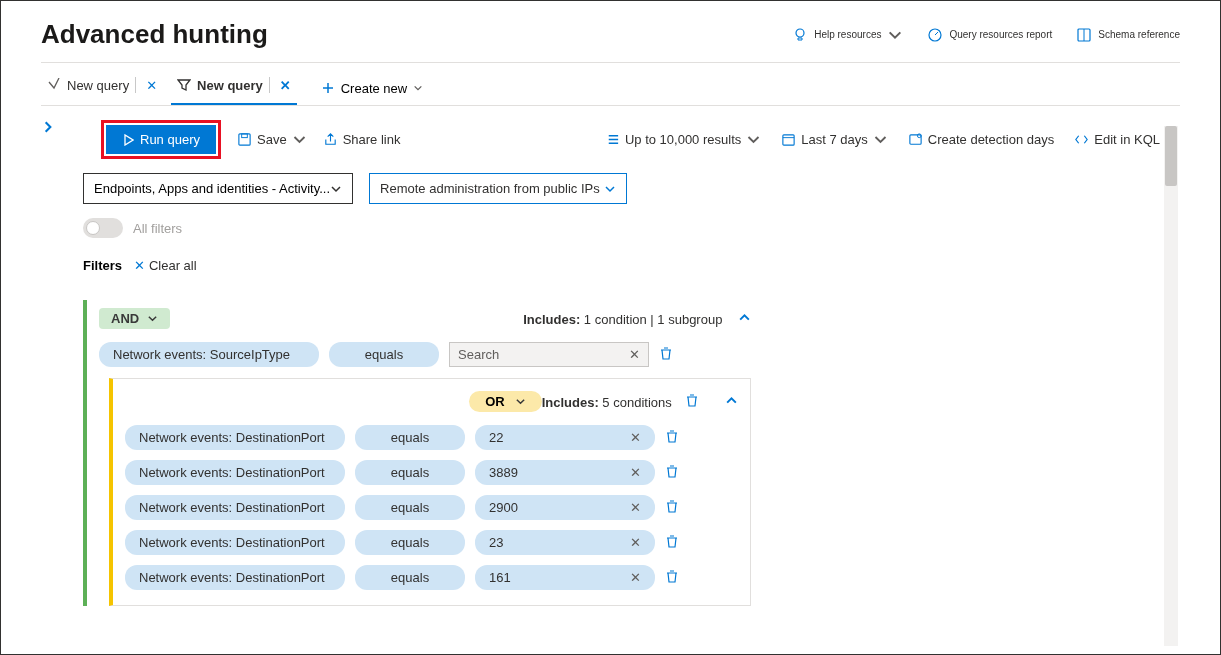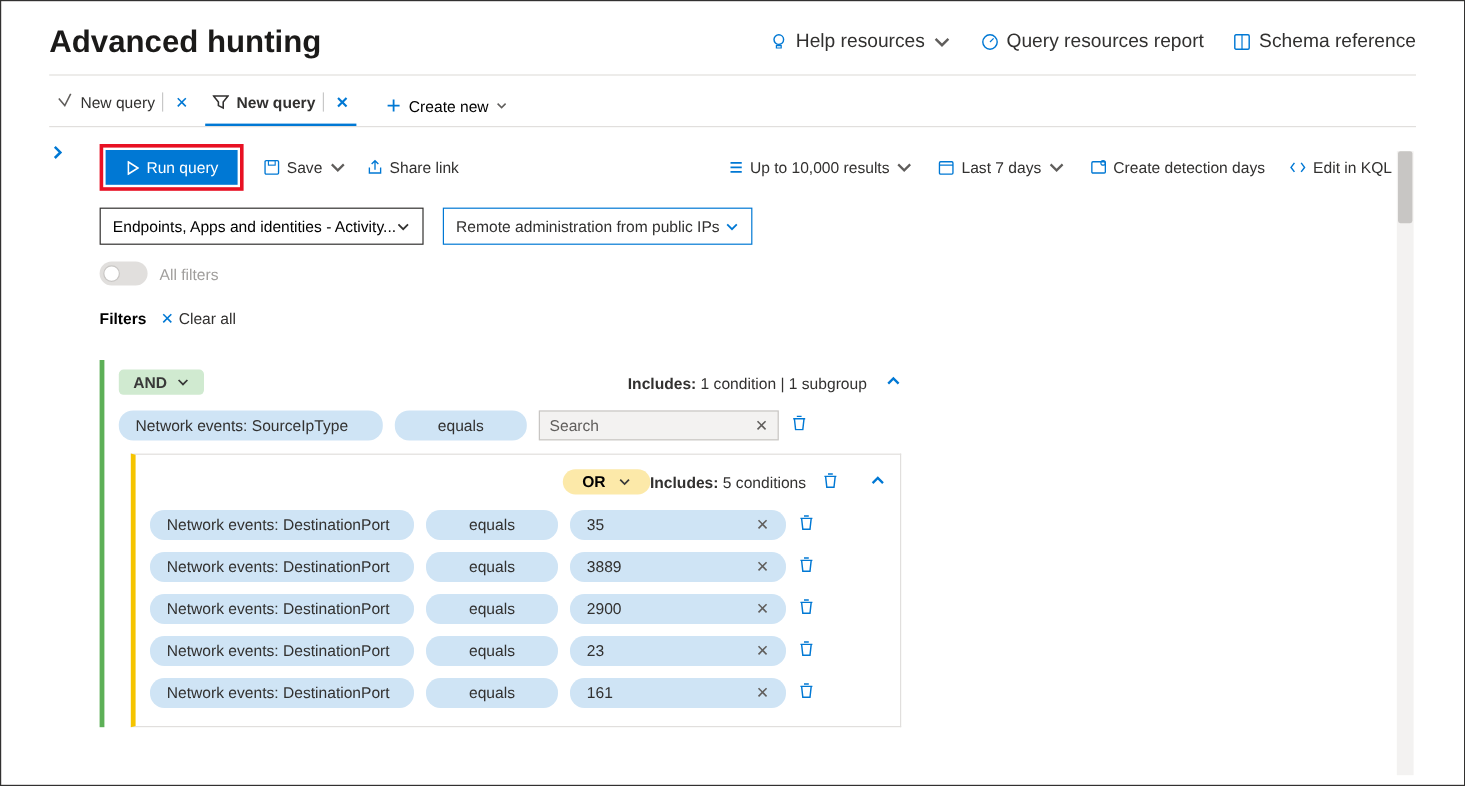--- a/index.html
+++ b/index.html
@@ -1,35 +1,35 @@
 <!DOCTYPE html>
 <html><head>
 <meta charset="utf-8">
 <style>
 * { margin:0; padding:0; box-sizing:border-box; font-family:"Segoe UI",-apple-system,BlinkMacSystemFont,sans-serif; }
 body { background:#fff; width:1221px; height:655px; border:1px solid #323130; position:relative; overflow:hidden; }
 .header { display:flex; justify-content:space-between; align-items:center; padding:18px 40px 12px; }
 .title { font-size:26px; font-weight:700; color:#1b1a19; }
 .header-links { display:flex; gap:24px; align-items:center; }
-.header-link { display:flex; align-items:center; gap:6px; color:#323130; font-size:16px; cursor:pointer; }
+.header-link { display:flex; align-items:center; gap:6px; color:#323130; font-size:10px; cursor:pointer; }
 .header-link svg { width:16px; height:16px; }
 hr.top-sep { border:none; border-top:1px solid #e1dfdd; margin:0 40px; }
 .tabs { display:flex; align-items:center; gap:8px; padding:8px 40px 0; position:relative; }
 .tab { display:flex; align-items:center; gap:6px; font-size:13px; padding:6px 6px 10px; color:#323130; cursor:pointer; border-bottom:2px solid transparent; }
 .tab.active { font-weight:600; border-bottom-color:#0078d4; }
 .tab svg { width:14px; height:14px; }
 .tab .close { color:#0078d4; margin-left:4px; }
 .tab-sep { width:1px; height:16px; background:#c8c8c8; }
 .create-new { display:flex; align-items:center; gap:6px; font-size:13px; margin-left:16px; cursor:pointer; }
 .main { display:flex; padding:14px 40px 0; position:relative; }
 .main-left { width:14px; }
 .chevron-col { color:#0078d4; cursor:pointer; }
 .content { flex:1; margin-left:28px; padding-right:20px; }
 .toolbar { display:flex; align-items:center; justify-content:space-between; margin-bottom:14px; }
-.tb-left { display:flex; align-items:center; gap:16px; }
+.tb-left { display:flex; align-items:center; gap:16px;margin-left:18px; }
 .run-btn { display:flex; align-items:center; gap:6px; background:#0078d4; color:#fff; padding:7px 16px; border:none; font-size:13px; cursor:pointer; }
 .run-highlight { border:3px solid #e81123; padding:2px; }
 .tb-item { display:flex; align-items:center; gap:5px; font-size:13px; color:#323130; cursor:pointer; }
 .tb-item svg { width:15px; height:15px; }
 .tb-right { display:flex; align-items:center; gap:20px; }
 .selects { display:flex; gap:16px; margin-bottom:14px; }
 .sel { border:1px solid #323130; padding:7px 10px; font-size:13px; display:flex; justify-content:space-between; align-items:center; background:#fff; min-width:264px; cursor:pointer; }
 .sel.blue { border-color:#0078d4; color:#323130; min-width:258px; }
 .all-filters-row { display:flex; align-items:center; gap:10px; margin-bottom:20px; }
 .toggle-track { width:40px; height:20px; background:#e1dfdd; border-radius:10px; position:relative; cursor:pointer; }
@@ -277,21 +277,21 @@
                   <path d="M2 8l4-4 4 4" fill="none" stroke="#0078d4" stroke-width="1.8"></path>
                 </svg>
             </span>
           </span>
         </div>
         <div id="or-rows">
             <div class="cond-row">
               <span class="pill f">Network events: <b>DestinationPort</b></span>
               <span class="pill op">equals</span>
               <div class="search-box val">
-                <span>35</span>
+                <span>22</span>
                 <span class="x">✕</span>
               </div>
               <span class="del-ic"><svg viewBox="0 0 14 14" width="14" height="14">
                   <path d="M3 4h8l-1 9H4zM2 4h10M5 2h4" fill="none" stroke="#0078d4" stroke-width="1.2"></path>
                 </svg></span>
             </div>
             <div class="cond-row">
               <span class="pill f">Network events: <b>DestinationPort</b></span>
               <span class="pill op">equals</span>
               <div class="search-box val">

